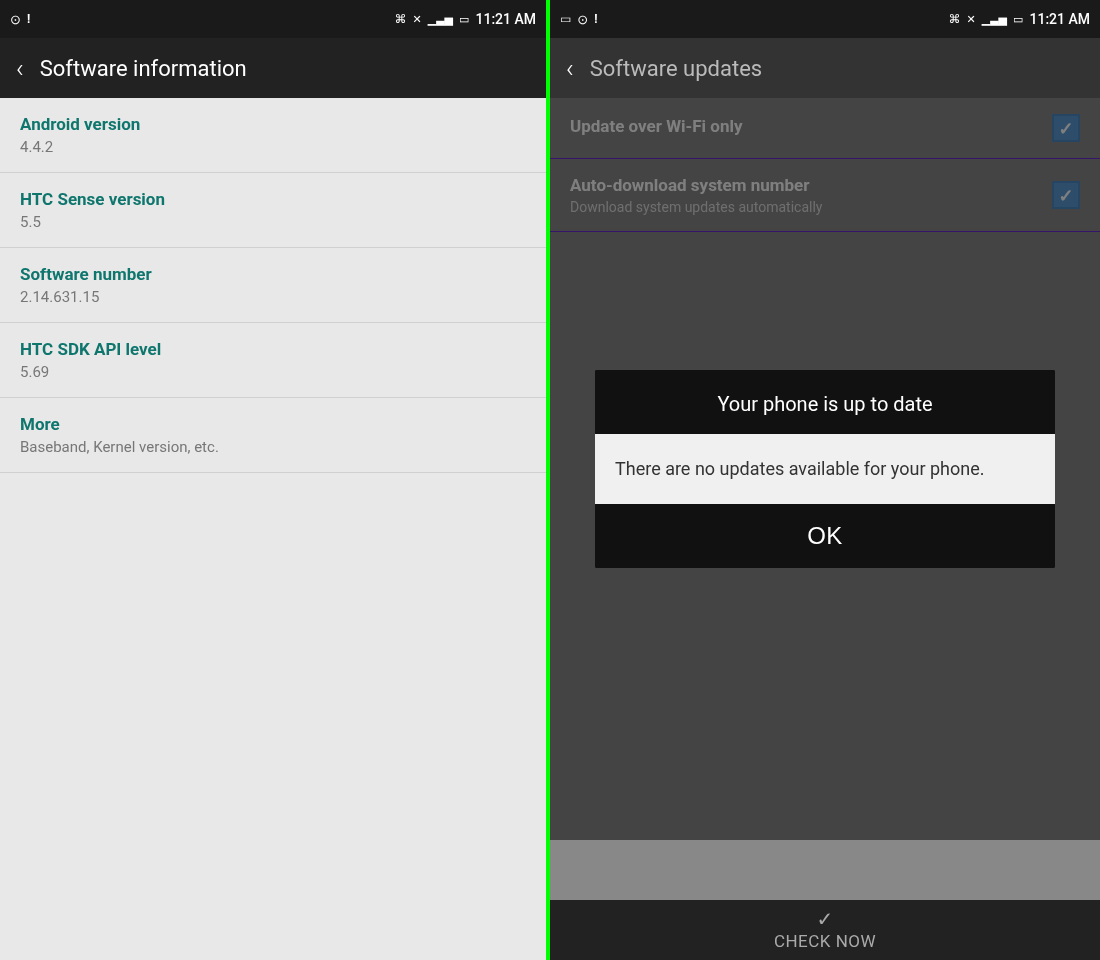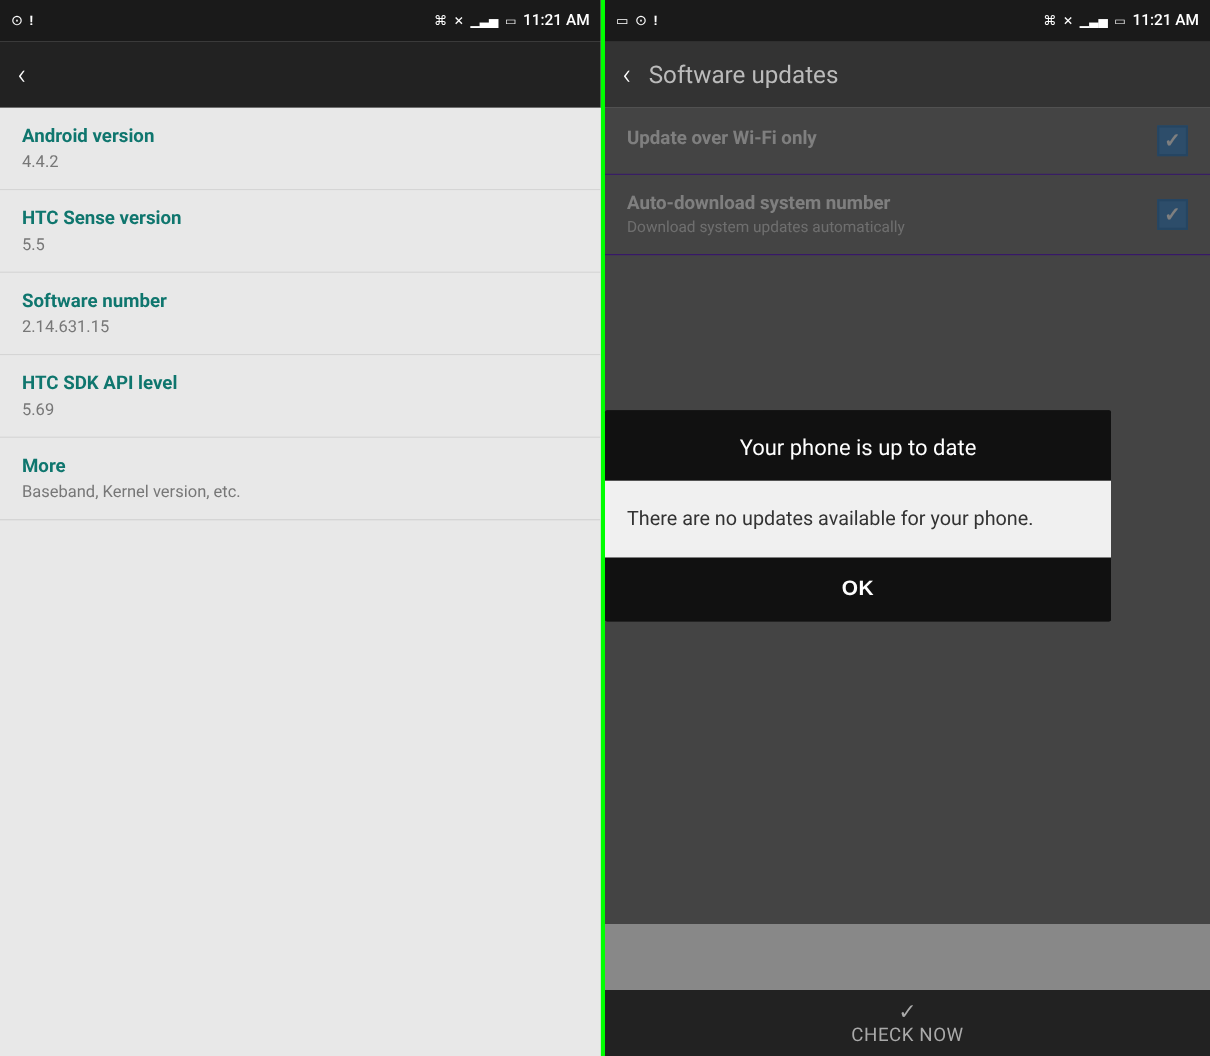--- a/index.html
+++ b/index.html
@@ -182,20 +182,21 @@
     
     .dialog-overlay {
       position: absolute;
       top: 0;
       left: 0;
       right: 0;
       bottom: 60px;
       background: rgba(0,0,0,0.5);
       display: flex;
       align-items: center;
+      justify-content: center;
     }
 
     .dialog {
       background: #111;
       width: 460px;
       border-radius: 2px;
       overflow: hidden;
     }
 
     .dialog-title {
@@ -220,22 +221,22 @@
 
     .dialog-actions {
       background: #111;
       display: flex;
       justify-content: center;
       padding: 0;
     }
 
     .dialog-button {
       color: #fff;
-      font-size: 19px;
-      font-weight: 700;
+      font-size: 24px;
+      font-weight: 400;
       text-align: center;
       padding: 18px 40px;
       cursor: pointer;
       width: 100%;
       background: #111;
       border: none;
       letter-spacing: 0.5px;
     }
 
     
@@ -279,20 +280,21 @@
       <span style="font-size:12px">⌘</span>
       <span style="font-size:11px">✕</span>
       <span style="font-size:11px">▁▃▅</span>
       <span style="font-size:11px">▭</span>
       <span class="status-time">11:21 AM</span>
     </div>
   </div>
 
   <div class="top-bar">
     <span class="back-arrow">‹</span>
+    <span class="top-bar-title">Software information</span>
   </div>
 
   <div class="info-list">
     <div class="info-item">
       <div class="info-label">Android version</div>
       <div class="info-value">4.4.2</div>
     </div>
     <div class="info-item">
       <div class="info-label">HTC Sense version</div>
       <div class="info-value">5.5</div>

